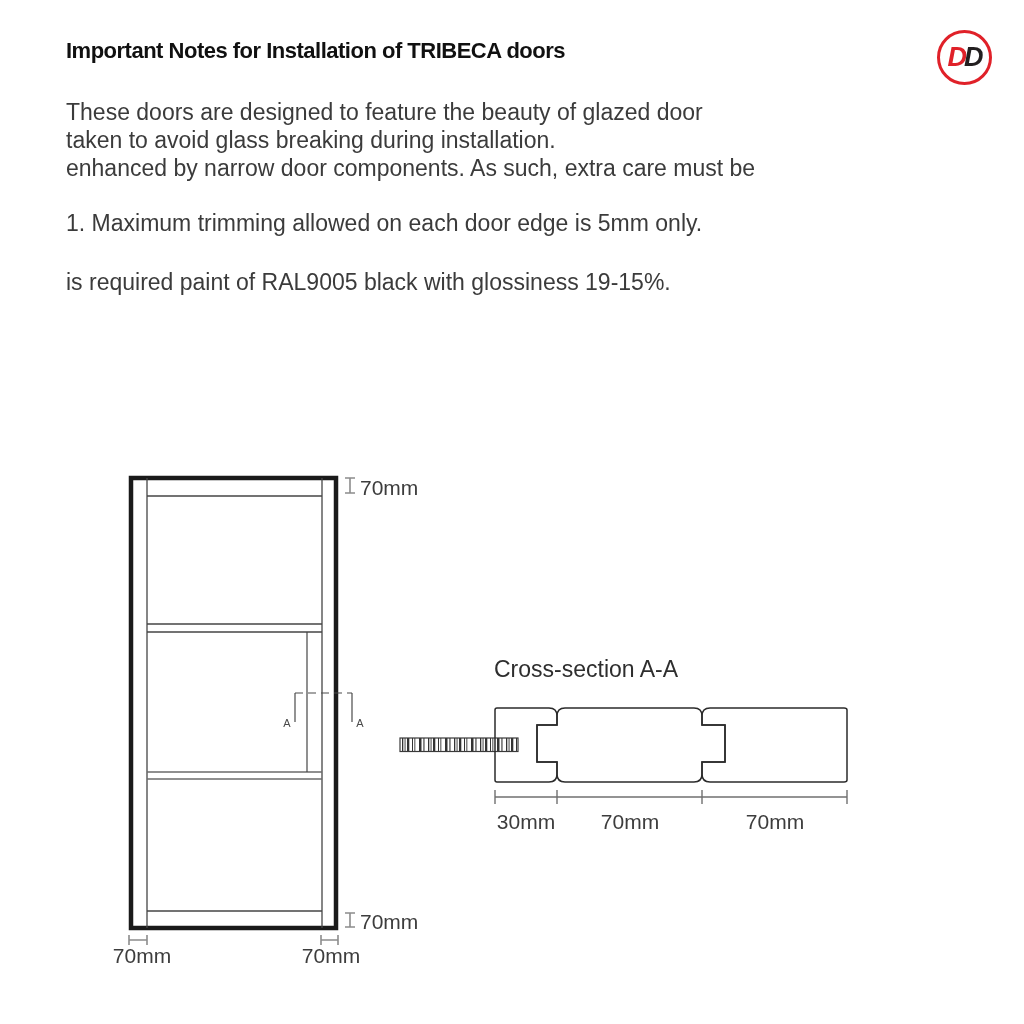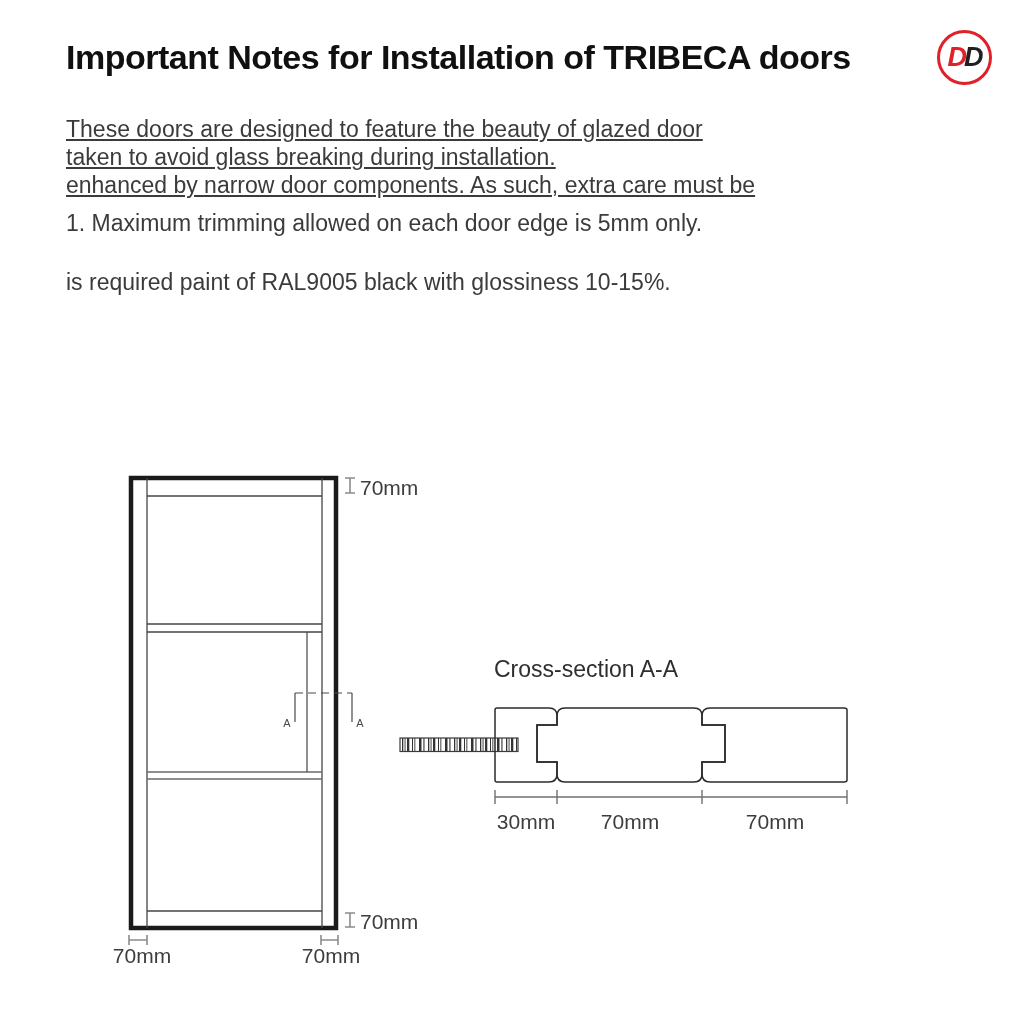--- a/index.html
+++ b/index.html
@@ -6,42 +6,42 @@
   html,body { background:#ffffff; }
   .page {
     position:relative;
     width:1024px; height:1024px;
     background:#ffffff;
     font-family:"Liberation Sans","DejaVu Sans",sans-serif;
     overflow:hidden;
   }
   .title {
     position:absolute; left:66px; top:38px;
-    font-size:34px; font-weight:800; letter-spacing:-0.5px;
+    font-size:22px; font-weight:800; letter-spacing:-0.5px;
     color:#101010; white-space:nowrap;
   }
   .logo {
     position:absolute; left:937px; top:30px;
     width:55px; height:55px;
     border:3px solid #e02129; border-radius:50%;
     display:flex; align-items:center; justify-content:center;
     background:#ffffff;
   }
   .logo .d {
     font-size:27px; font-weight:900; font-style:italic;
     letter-spacing:-2px; line-height:1;
   }
   .logo .d1 { color:#e02129; }
   .logo .d2 { color:#231f20; margin-left:-1px; }
   .para {
     position:absolute; left:66px;
     font-size:23px; color:#3b3b3b; line-height:28px;
   }
   .para div { white-space:nowrap; }
-  .p-intro { top:115px;text-decoration:underline; }
+  .p-intro { top:98px; }
   .p-note1 { top:209px; }
   .p-note2 { top:268px; }
   .p-note3 { top:353px; }
   .diagram {
     position:absolute; left:0; top:440px;
     width:1024px; height:584px;
   }
   svg text { font-family:"Liberation Sans","DejaVu Sans",sans-serif; }
   .dim-label { font-size:21px; fill:#3d3d3d; }
   .sec-title { font-size:23px; fill:#2e2e2e; }
@@ -63,21 +63,21 @@
     <div>These doors are designed to feature the beauty of glazed door</div>
     <div>taken to avoid glass breaking during installation.</div>
     <div>enhanced by narrow door components. As such, extra care must be</div>
   </div>
 
   <div class="para p-note1">
     <div>1. Maximum trimming allowed on each door edge is 5mm only.</div>
   </div>
 
   <div class="para p-note2">
-    <div>is required paint of RAL9005 black with glossiness 10-15%.</div>
+    <div>is required paint of RAL9005 black with glossiness 19-15%.</div>
   </div>
 
 
   <svg class="diagram" viewBox="0 440 1024 584" width="1024" height="584" xmlns="http://www.w3.org/2000/svg">
 
     <defs>
       <pattern id="glassHatch" x="400" y="738" width="26" height="14" patternUnits="userSpaceOnUse">
         <rect x="0" y="0" width="26" height="14" fill="#ffffff"></rect>
         <rect x="2" y="0" width="1.3" height="14" fill="#333333"></rect>
         <rect x="4.6" y="0" width="0.9" height="14" fill="#333333"></rect>

